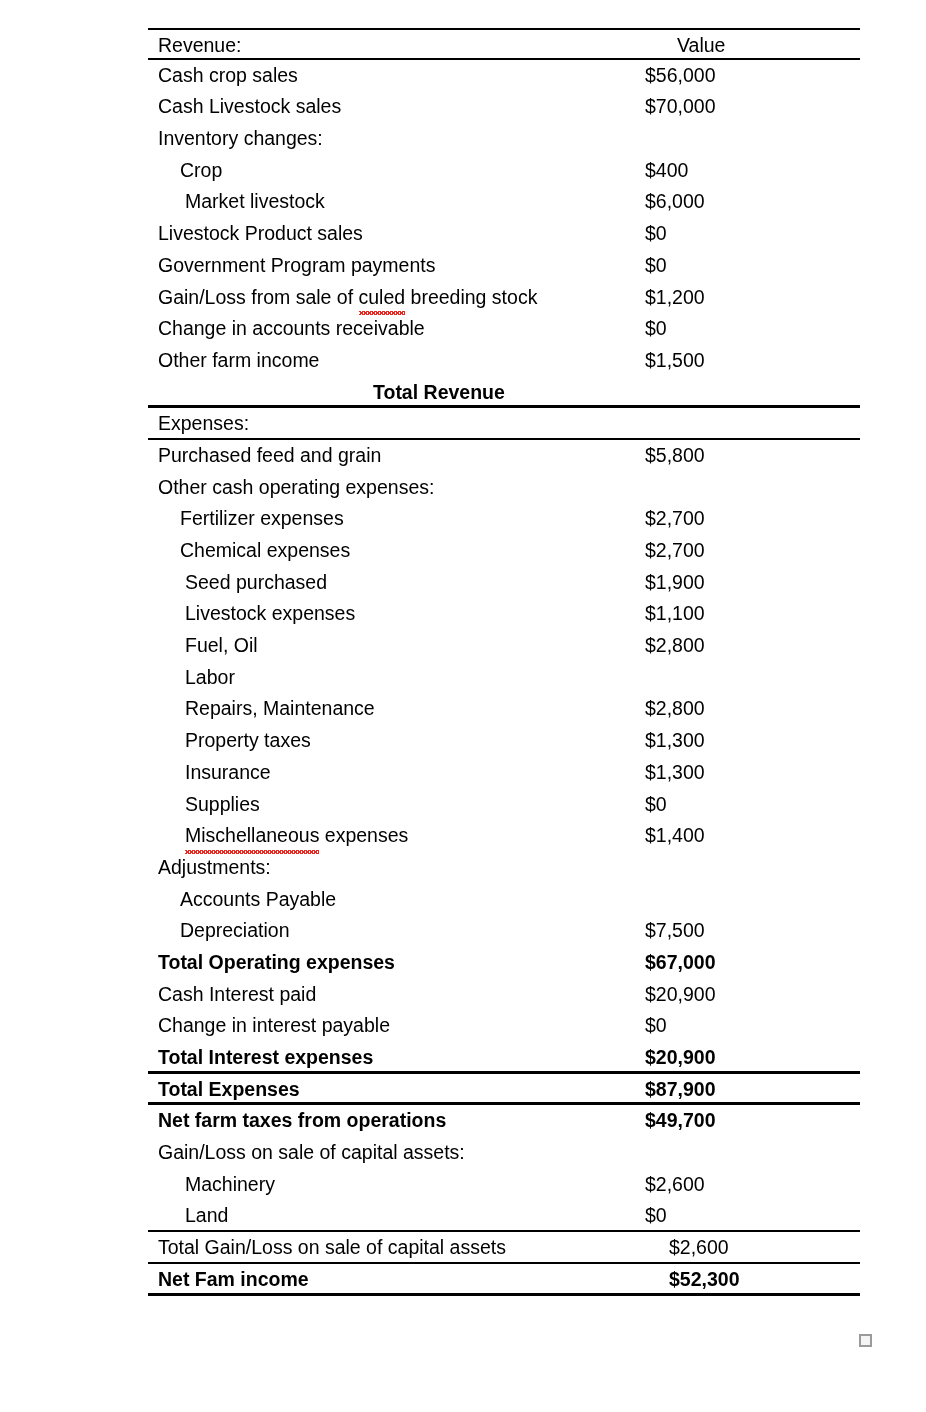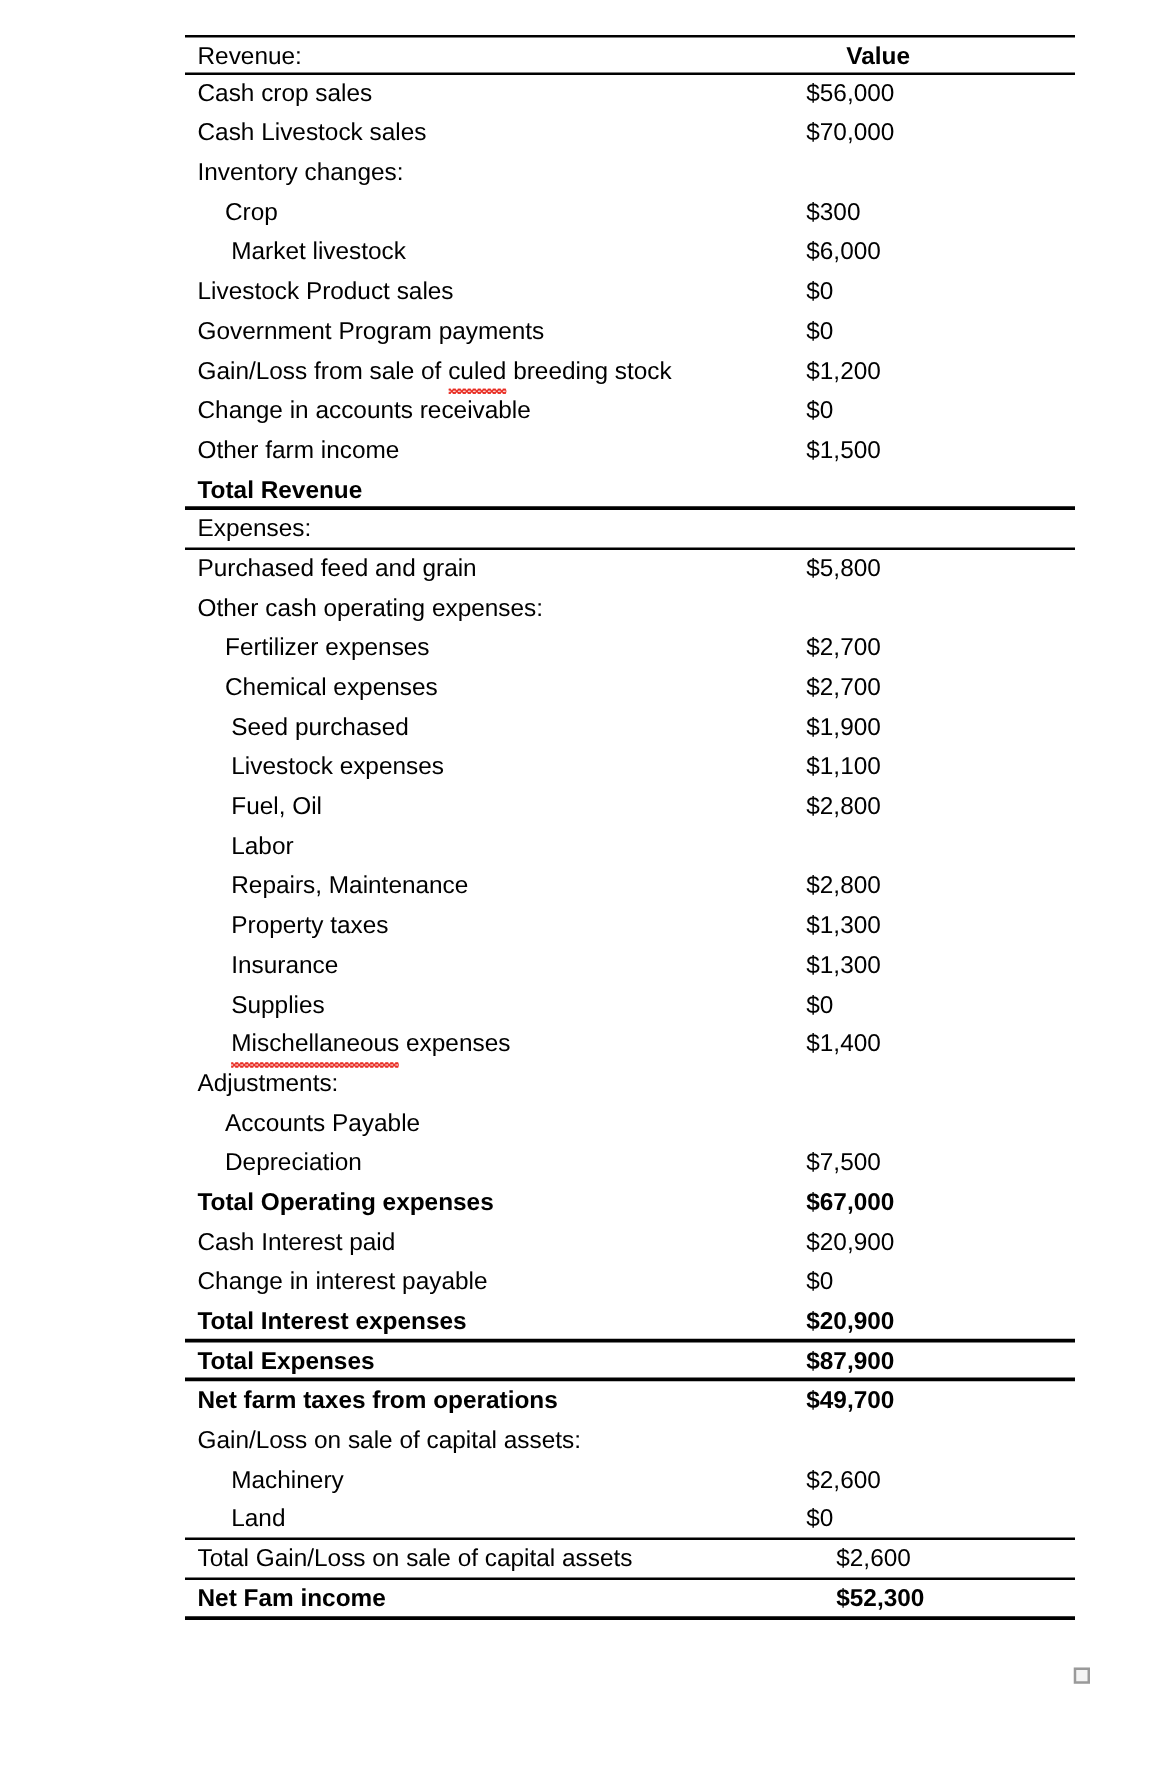--- a/index.html
+++ b/index.html
@@ -43,30 +43,30 @@
     flex: 1 1 auto;
     padding-left: 0px;
     box-sizing: border-box;
   }
 
   
   .ind0 .label { padding-left: 10px; }
   .ind1 .label { padding-left: 32px; }
   .ind1b .label { padding-left: 37px; }
 
-  .bold { font-weight: bold; }
+  .bold { font-weight: bold; justify-content: flex-end; }
   .vshift .value { padding-left: 24px; }
 
   
   .bt   { border-top: 2.6px solid #000; justify-content: space-between; }
   .bb   { border-bottom: 2.6px solid #000; }
   .bb-thin { border-bottom: 2.2px solid #000; }
   .bb-thick { border-bottom: 3.6px solid #000; }
 
-  .header-row .value { font-weight: bold; padding-left: 32px; }
+  .header-row .value { font-weight: normal; padding-left: 32px; }
 
   
   .squiggle {
     position: relative;
     display: inline-block;
   }
   .squiggle::after {
     content: "";
     position: absolute;
     left: 0;
@@ -116,21 +116,21 @@
   <div class="row ind0">
     <div class="label">Cash Livestock sales</div>
     <div class="value">$70,000</div>
   </div>
   <div class="row ind0">
     <div class="label">Inventory changes:</div>
     <div class="value"></div>
   </div>
   <div class="row ind1">
     <div class="label">Crop</div>
-    <div class="value">$300</div>
+    <div class="value">$400</div>
   </div>
   <div class="row ind1b">
     <div class="label">Market livestock</div>
     <div class="value">$6,000</div>
   </div>
   <div class="row ind0">
     <div class="label">Livestock Product sales</div>
     <div class="value">$0</div>
   </div>
   <div class="row ind0">

